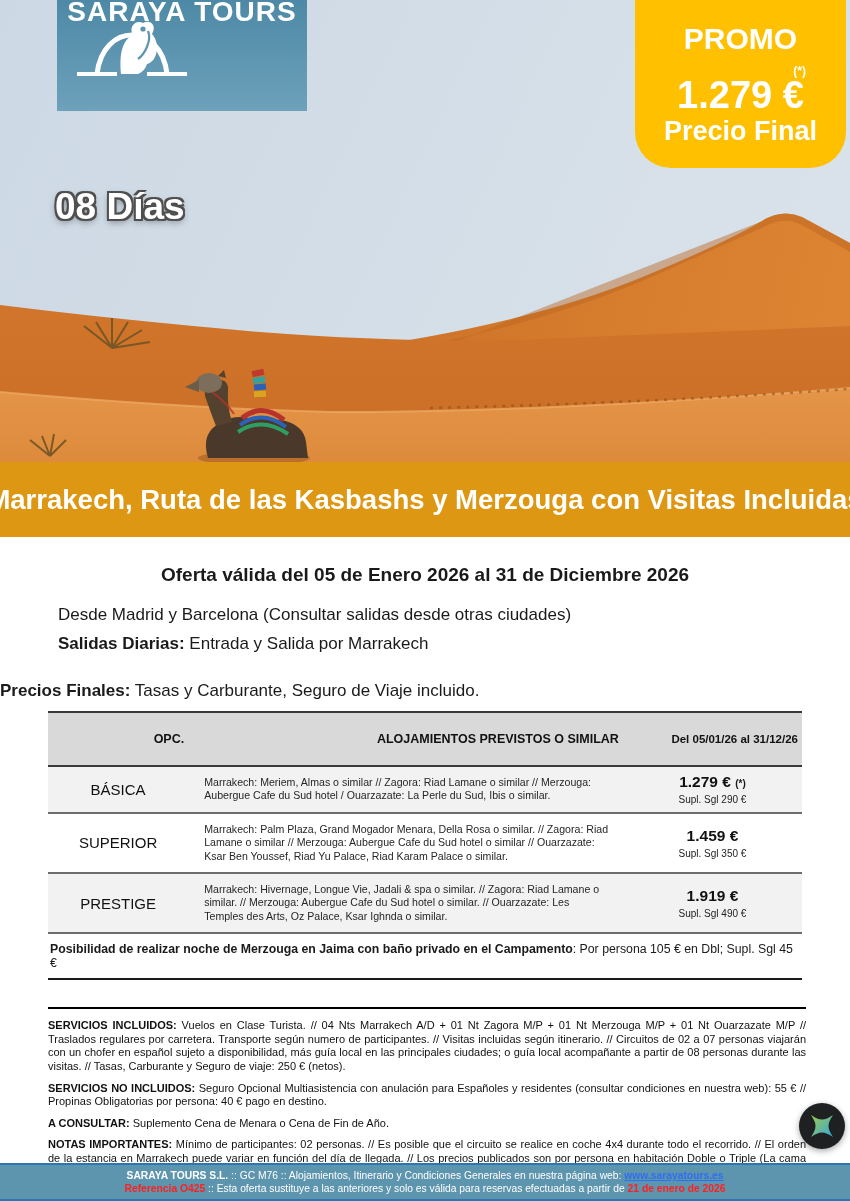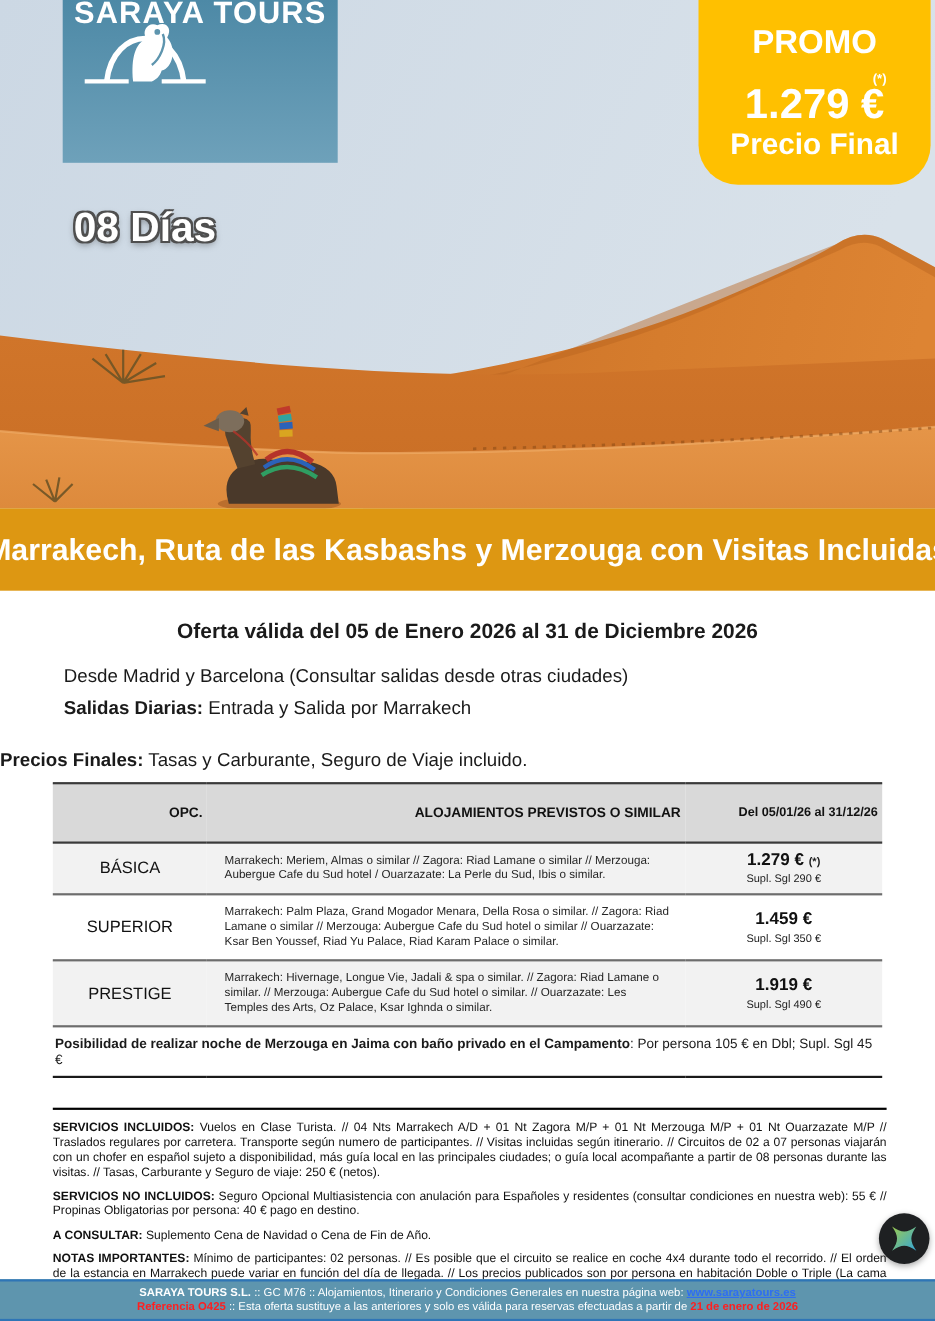--- a/index.html
+++ b/index.html
@@ -2,32 +2,32 @@
 <html><head>
 <meta charset="utf-8">
 <style>
   html,body{margin:0;padding:0;background:#fff;}
   .page{position:relative;width:850px;height:1201px;margin:0 auto;background:#fff;overflow:hidden;
         font-family:"Liberation Sans",sans-serif;color:#1a1a1a;}
 
   
   .hero{position:relative;width:850px;height:462px;}
   .hero svg{position:absolute;left:0;top:0;}
-  .logo-box{position:absolute;left:57px;top:0;width:250px;height:148px;
+  .logo-box{position:absolute;left:57px;top:0;width:250px;height:111px;
             background:linear-gradient(180deg,#4d89a6 0%,#6ea1ba 100%);
             display:flex;flex-direction:column;align-items:center;justify-content:flex-start;}
   .logo-name{color:#fff;font-weight:bold;font-size:28px;letter-spacing:1px;margin-top:-4px;white-space:nowrap;}
   .promo-badge{position:absolute;left:635px;top:0;width:211px;height:168px;background:#FFC000;
                border-radius:0 0 36px 36px;color:#fff;text-align:center;}
   .promo-label{font-size:30px;font-weight:bold;margin-top:22px;}
   .promo-ast{font-size:12px;font-weight:bold;text-align:right;padding-right:40px;margin-top:8px;}
   .promo-price{font-size:38px;font-weight:bold;line-height:34px;}
   .promo-note{font-size:27px;font-weight:bold;margin-top:4px;}
   .hero-duration{position:absolute;left:55px;top:186px;font-size:37px;font-weight:bold;color:#fff;
-      text-shadow:-2px -2px 0 #4f4f4f,2px -2px 0 #4f4f4f,-2px 2px 0 #4f4f4f,2px 2px 0 #4f4f4f,0 3px 7px rgba(40,40,40,.55);margin-left:12px;}
+      text-shadow:-2px -2px 0 #4f4f4f,2px -2px 0 #4f4f4f,-2px 2px 0 #4f4f4f,2px 2px 0 #4f4f4f,0 3px 7px rgba(40,40,40,.55);}
   .hero-title{position:absolute;left:52px;top:240px;font-size:59px;font-weight:bold;color:#fff;white-space:nowrap;
       text-shadow:-2px -2px 0 #4f4f4f,2px -2px 0 #4f4f4f,-2px 2px 0 #4f4f4f,3px 3px 0 #4f4f4f,0 4px 8px rgba(40,40,40,.55);}
 
   
   .banner{width:850px;height:75px;background:#DD9712;display:flex;align-items:center;justify-content:center;}
   .banner-text{color:#fff;font-weight:bold;font-size:27.5px;white-space:nowrap;}
 
   
   .validity{margin-top:27px;text-align:center;font-size:19px;font-weight:bold;}
   .salidas{margin:14px 0 0 58px;font-size:17px;line-height:29px;}
@@ -201,21 +201,21 @@
     </tr>
     <tr class="note-row">
       <td colspan="3"><span class="blb">Posibilidad de realizar noche de Merzouga en Jaima con baño privado en el Campamento</span><span>: Por persona  105 € en Dbl; Supl. Sgl 45 €</span></td>
     </tr>
   </tbody>
     </table>
 
   <div class="fine">
     <p><span class="lbl">SERVICIOS INCLUIDOS:</span><span> Vuelos en Clase Turista. // 04 Nts Marrakech A/D + 01 Nt Zagora M/P + 01 Nt Merzouga M/P + 01 Nt Ouarzazate M/P // Traslados regulares por carretera. Transporte según numero de participantes. // Visitas incluidas según itinerario. // Circuitos de 02 a 07 personas viajarán con un chofer en español sujeto a disponibilidad, más guía local en las principales ciudades; o guía local acompañante a partir de 08 personas durante las visitas. // Tasas, Carburante y Seguro de viaje: 250 € (netos).</span></p>
     <p><span class="lbl">SERVICIOS NO INCLUIDOS:</span><span> Seguro Opcional Multiasistencia con anulación para Españoles y residentes (consultar condiciones en nuestra web): 55 € // Propinas Obligatorias por persona: 40 € pago en destino.</span></p>
-    <p><span class="lbl">A CONSULTAR:</span><span> Suplemento Cena de Navidad o Cena de Fin de Año.</span></p>
+    <p><span class="lbl">A CONSULTAR:</span><span> Suplemento Cena de Menara o Cena de Fin de Año.</span></p>
     <p><span class="lbl">NOTAS IMPORTANTES:</span><span> Mínimo de participantes: 02 personas. // Es posible que el circuito se realice en coche 4x4 durante todo el recorrido. // El orden de la estancia en Marrakech puede variar en función del día de llegada. // Los precios publicados son por persona en habitación Doble o Triple (La cama supletoria para la tercera persona es una cama plegable, aconsejable solo para niños de menos de 12 años, la mayoría de hoteles no disponen de habitaciones triples). // Consultar condiciones de vuelos, los billetes ofertados son con reserva y emisión inmediata y NO reembolsables. // Saraya Tours no se responsabilizará de la perdida de conexiones en caso de cambios de horarios. // Oferta basada en condiciones especiales de contratación y cancelación en caso de desistimiento por parte del cliente. // Los precios finales pueden variar debido a modificaciones de tarifas, tasas y/o carburantes.</span></p>
   </div>
 
   <div class="float-widget">
     <svg width="30" height="30" viewBox="-15 -15 30 30">
       <defs>
         <linearGradient id="starGrad" x1="0" y1="0" x2="1" y2="1">
           <stop offset="0" stop-color="#9ccb4f"></stop>
             <stop offset="1" stop-color="#35a7d8"></stop>
         </linearGradient>

